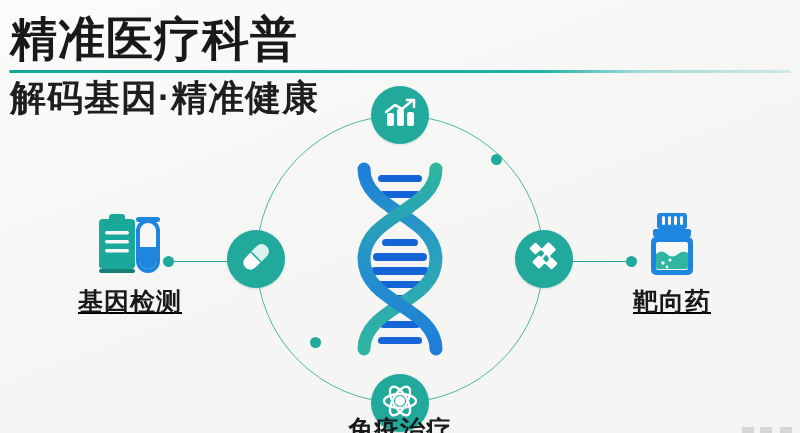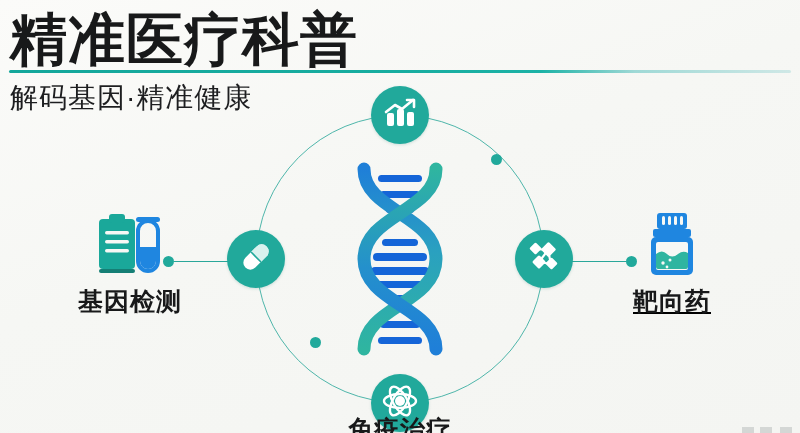--- a/index.html
+++ b/index.html
@@ -27,43 +27,43 @@
     position: absolute;
     left: 0;
     top: 0;
     width: 800px;
     height: 122px;
   }
   #page-title {
     position: absolute;
     left: 10px;
     top: 12px;
-    font-size: 57px;
+    font-size: 47px;
     line-height: 54px;
     font-weight: bold;
     color: #18191a;
     letter-spacing: 1px;
     white-space: nowrap;
   }
   #title-rule {
     position: absolute;
     left: 9px;
     top: 70px;
     width: 782px;
     height: 3px;
     background: linear-gradient(to right, #14a79b 0%, #17ada0 50%, #1cb2a6 68%, #9fd9d6 80%, #cfe8e6 100%);
     border-radius: 2px;
   }
   #page-subtitle {
     position: absolute;
     left: 10px;
     top: 82px;
-    font-size: 28px;
+    font-size: 36px;
     line-height: 32px;
-    font-weight: normal;
+    font-weight: bold;
     color: #1d1e20;
     letter-spacing: 1px;
     white-space: nowrap;
   }
 
   
   #diagram {
     position: absolute;
     left: 235px;
     top: 85px;
@@ -127,21 +127,21 @@
     margin-left: -62px;
     margin-top: -98px;
   }
 
   
   .side-item {
     position: absolute;
     width: 180px;
     text-align: center;
   }
-  #side-left  { left: 40px;  top: 208px; }
+  #side-left  { left: 40px;  top: 208px; text-decoration: underline; }
   #side-right { left: 582px; top: 208px; text-decoration: underline; }
 
   .side-icon {
     height: 76px;
     display: flex;
     align-items: center;
     justify-content: center;
   }
   .side-label {
     margin-top: 2px;

